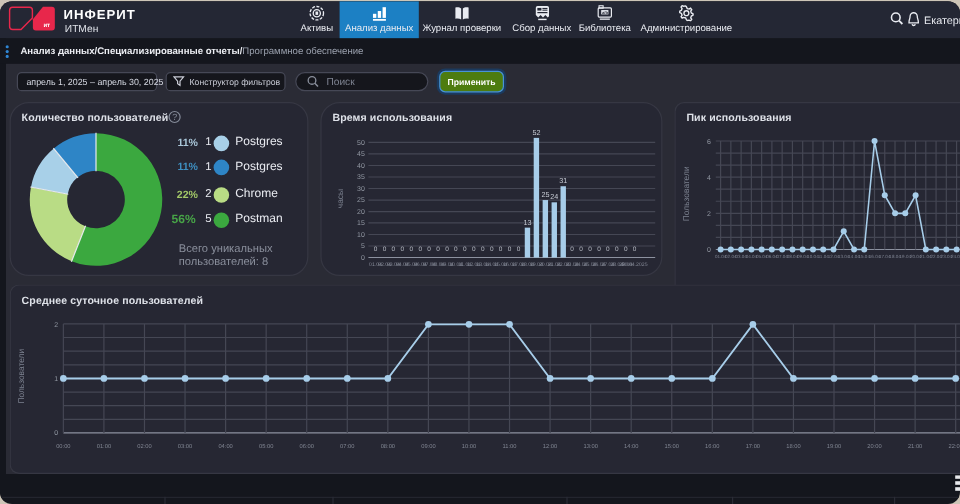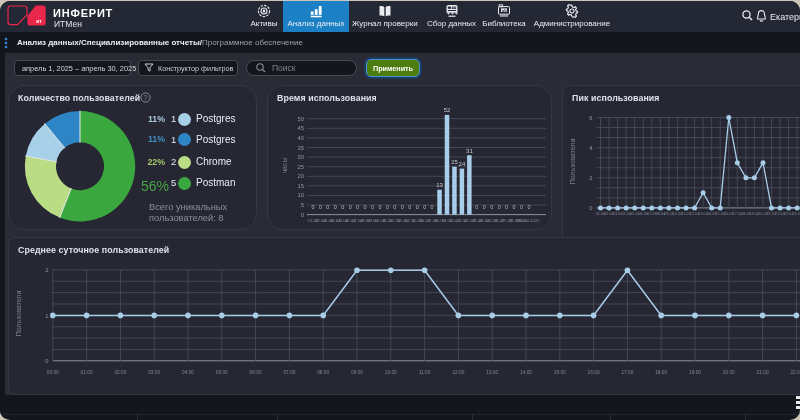--- a/index.html
+++ b/index.html
@@ -142,21 +142,21 @@
         <div style="position:absolute;left:169px;top:26.5px;width:13px;height:13px;border-radius:50%;background:#a8d0e8"></div>
         <div style="position:absolute;left:187px;top:27px;color:#e9ebf1;font-size:10px">Postgres</div>
         <div style="position:absolute;left:132px;top:47.5px;width:24px;text-align:right;color:#3e8fc0;font-weight:bold;font-size:8.8px;padding-top:.5px">11%</div>
         <div style="position:absolute;left:162px;top:47.5px;color:#e9ebf1">1</div>
         <div style="position:absolute;left:169px;top:47.0px;width:13px;height:13px;border-radius:50%;background:#2e85c6"></div>
         <div style="position:absolute;left:187px;top:47.5px;color:#e9ebf1;font-size:10px">Postgres</div>
         <div style="position:absolute;left:132px;top:70px;width:24px;text-align:right;color:#a3c968;font-weight:bold;font-size:8.8px;padding-top:.5px">22%</div>
         <div style="position:absolute;left:162px;top:70px;color:#e9ebf1">2</div>
         <div style="position:absolute;left:169px;top:69.5px;width:13px;height:13px;border-radius:50%;background:#b9dc85"></div>
         <div style="position:absolute;left:187px;top:70px;color:#e9ebf1;font-size:10px">Chrome</div>
-        <div style="position:absolute;left:132px;top:91px;width:24px;text-align:center;color:#47a447;font-weight:normal;font-size:14px;padding-top:.5px">56%</div>
+        <div style="position:absolute;left:132px;top:91px;width:24px;text-align:center;color:#47a447;font-weight:bold;font-size:10px;padding-top:.5px">56%</div>
         <div style="position:absolute;left:162px;top:91px;color:#e9ebf1">5</div>
         <div style="position:absolute;left:169px;top:90.5px;width:13px;height:13px;border-radius:50%;background:#3ba83f"></div>
         <div style="position:absolute;left:187px;top:91px;color:#e9ebf1;font-size:10px">Postman</div>
       <div style="position:absolute;left:140px;top:116px;color:#8a8f9c;font-size:9.3px;line-height:11px">Всего уникальных<br>пользователей: 8</div>
     </div>
   </div>
   <div class="card" style="left:267px;top:84px;width:285px;height:145px">
     <div class="ttl">Время использования</div>
     <div class="vlabel" style="left:8px;top:76px">часы</div>
     <svg width="285" height="145" style="position:absolute;left:0;top:0">

